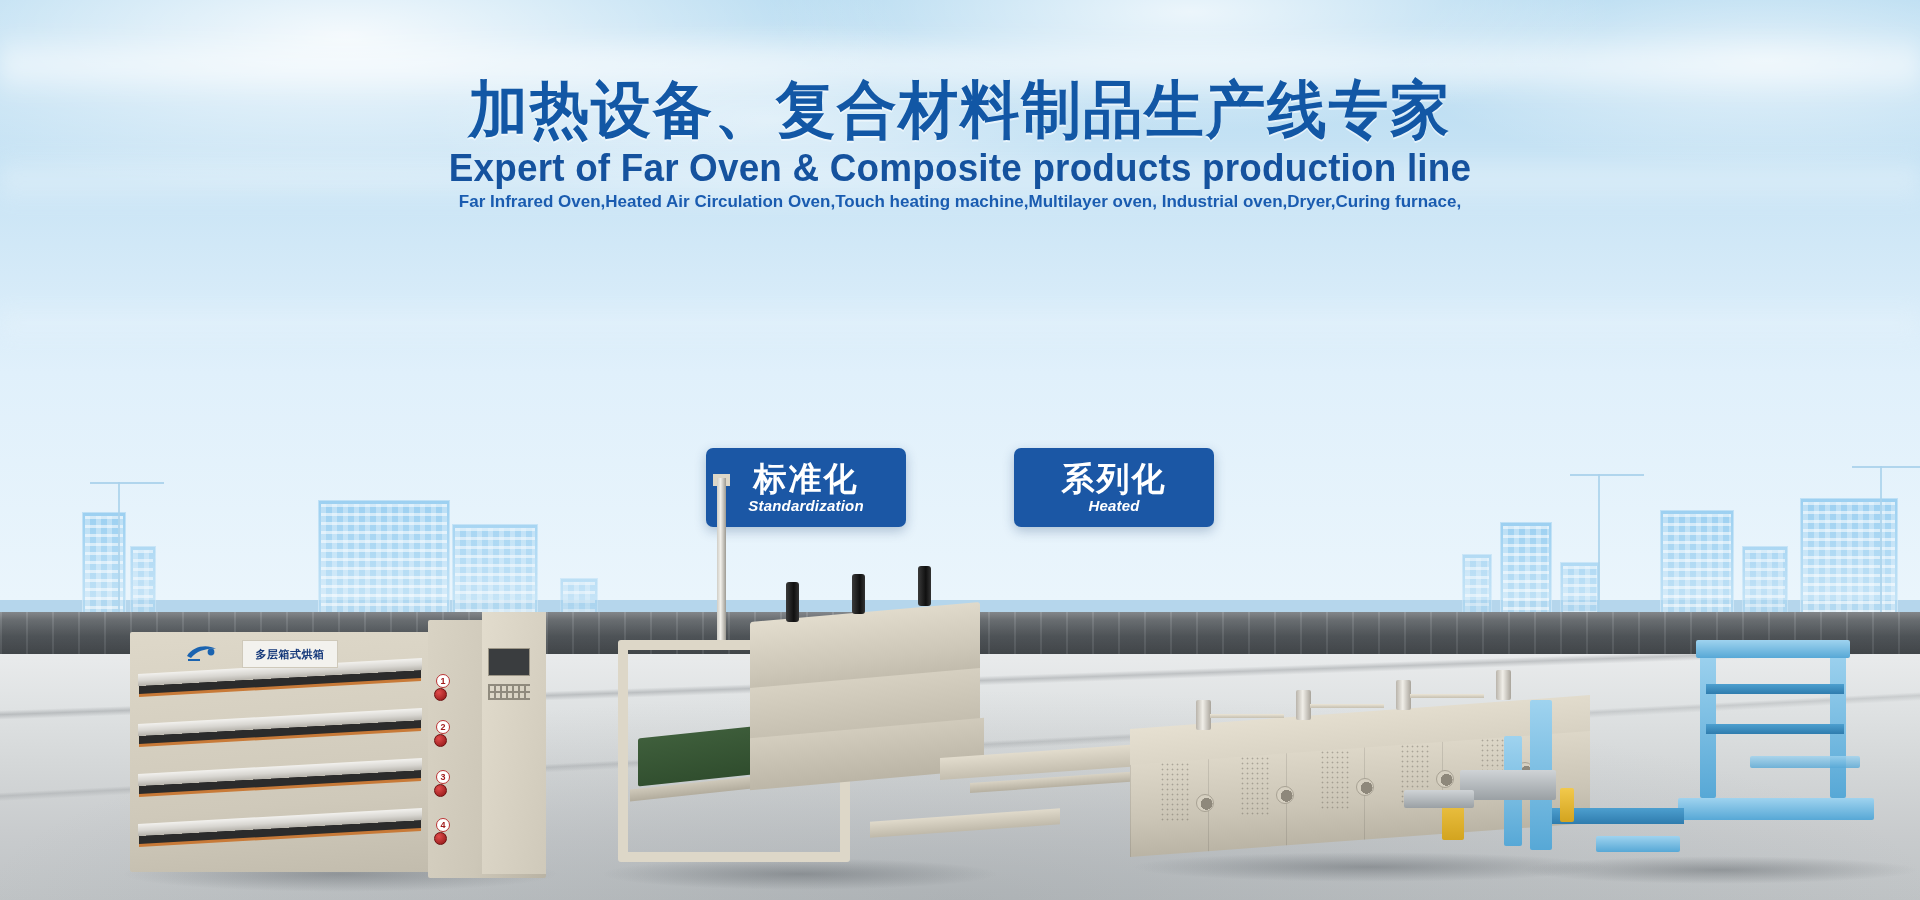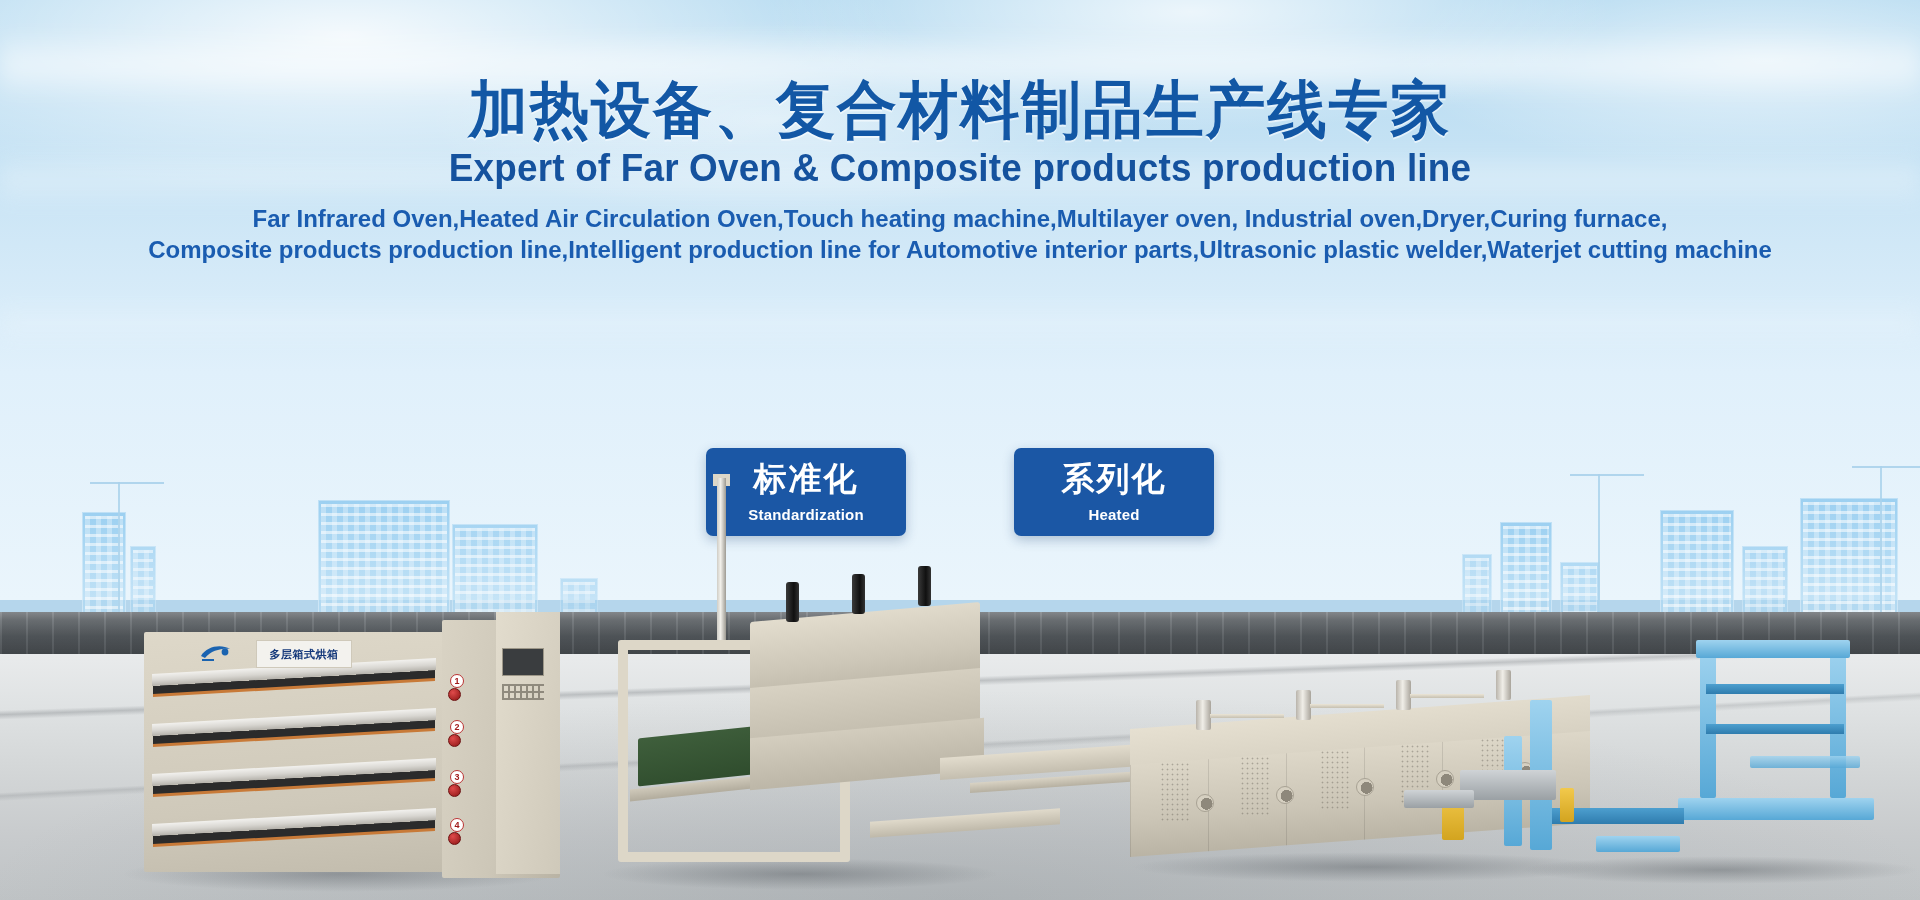--- a/index.html
+++ b/index.html
@@ -97,45 +97,45 @@
     color:#15529e; letter-spacing:.2px;
     transform:scaleX(.97);
   }
   .cn-list {
     margin-top:24px;
     font-size:31px; line-height:1.38; font-weight:bold;
     color:#13529f; letter-spacing:1px;
   }
   .cn-list .row { transform:scaleX(.98); }
   .en-list {
-    margin-top:14px;
-    font-size:24px; line-height:1.30; font-weight:600;
+    margin-top:2px;
+    font-size:17px; line-height:1.30; font-weight:600;
     color:#1a5cb0;
   }
   .en-list .row{ white-space:nowrap; }
 
   
   .badges {
     position:absolute; top:448px; left:0; width:1920px;
     display:flex; justify-content:center; gap:108px;
   }
   .badge {
     width:200px; padding:13px 10px 13px;
     background:#1b57a5; border-radius:7px;
     box-shadow:0 4px 12px rgba(20,60,110,.28);
     text-align:center; color:#fff;
   }
   .badge .cn { font-size:33px; font-weight:bold; line-height:1.1; letter-spacing:2px; }
-  .badge .en { font-size:15px; font-weight:600; margin-top:9px; letter-spacing:.2px; }
+  .badge .en { font-size:15px; font-weight:600; margin-top:0; letter-spacing:.2px;font-style:italic; }
 
   
   .machine { position:absolute; }
 
   
-  #m-oven { left:144px; top:620px; width:415px; height:262px; }
+  #m-oven { left:130px; top:620px; width:415px; height:262px; }
   .ov-body{
     position:absolute; left:0; top:12px; width:300px; height:240px;
     background:linear-gradient(175deg,#ded8c9 0%,#cfc9ba 70%,#c2bcad 100%);
     border-radius:2px;
   }
   .ov-cab{
     position:absolute; left:298px; top:0; width:118px; height:258px;
     background:linear-gradient(100deg,#d9d3c4 0%, #cdc7b8 55%, #b9b3a4 100%);
     border-radius:2px;
   }
@@ -316,21 +316,20 @@
   <div class="wall" style="top:612px; height:44px;"></div>
   <div class="floor" style="top:654px; height:246px;"></div>
 
   <div class="textwrap">
     <div class="h1">加热设备、复合材料制品生产线专家</div>
     <div class="h2">Expert of Far Oven &amp; Composite products production line</div>
 
 
     <div class="en-list">
       <div class="row">Far Infrared Oven,Heated Air Circulation Oven,Touch heating machine,Multilayer oven, Industrial oven,Dryer,Curing furnace,</div>
-      <div class="row">Composite products production line,Intelligent production line for Automotive interior parts,Ultrasonic plastic welder,Waterjet cutting machine</div>
     </div>
   </div>
 
   <div class="badges">
     <div class="badge">
       <div class="cn">标准化</div>
       <div class="en">Standardization</div>
     </div>
     <div class="badge">
       <div class="cn">系列化</div>

